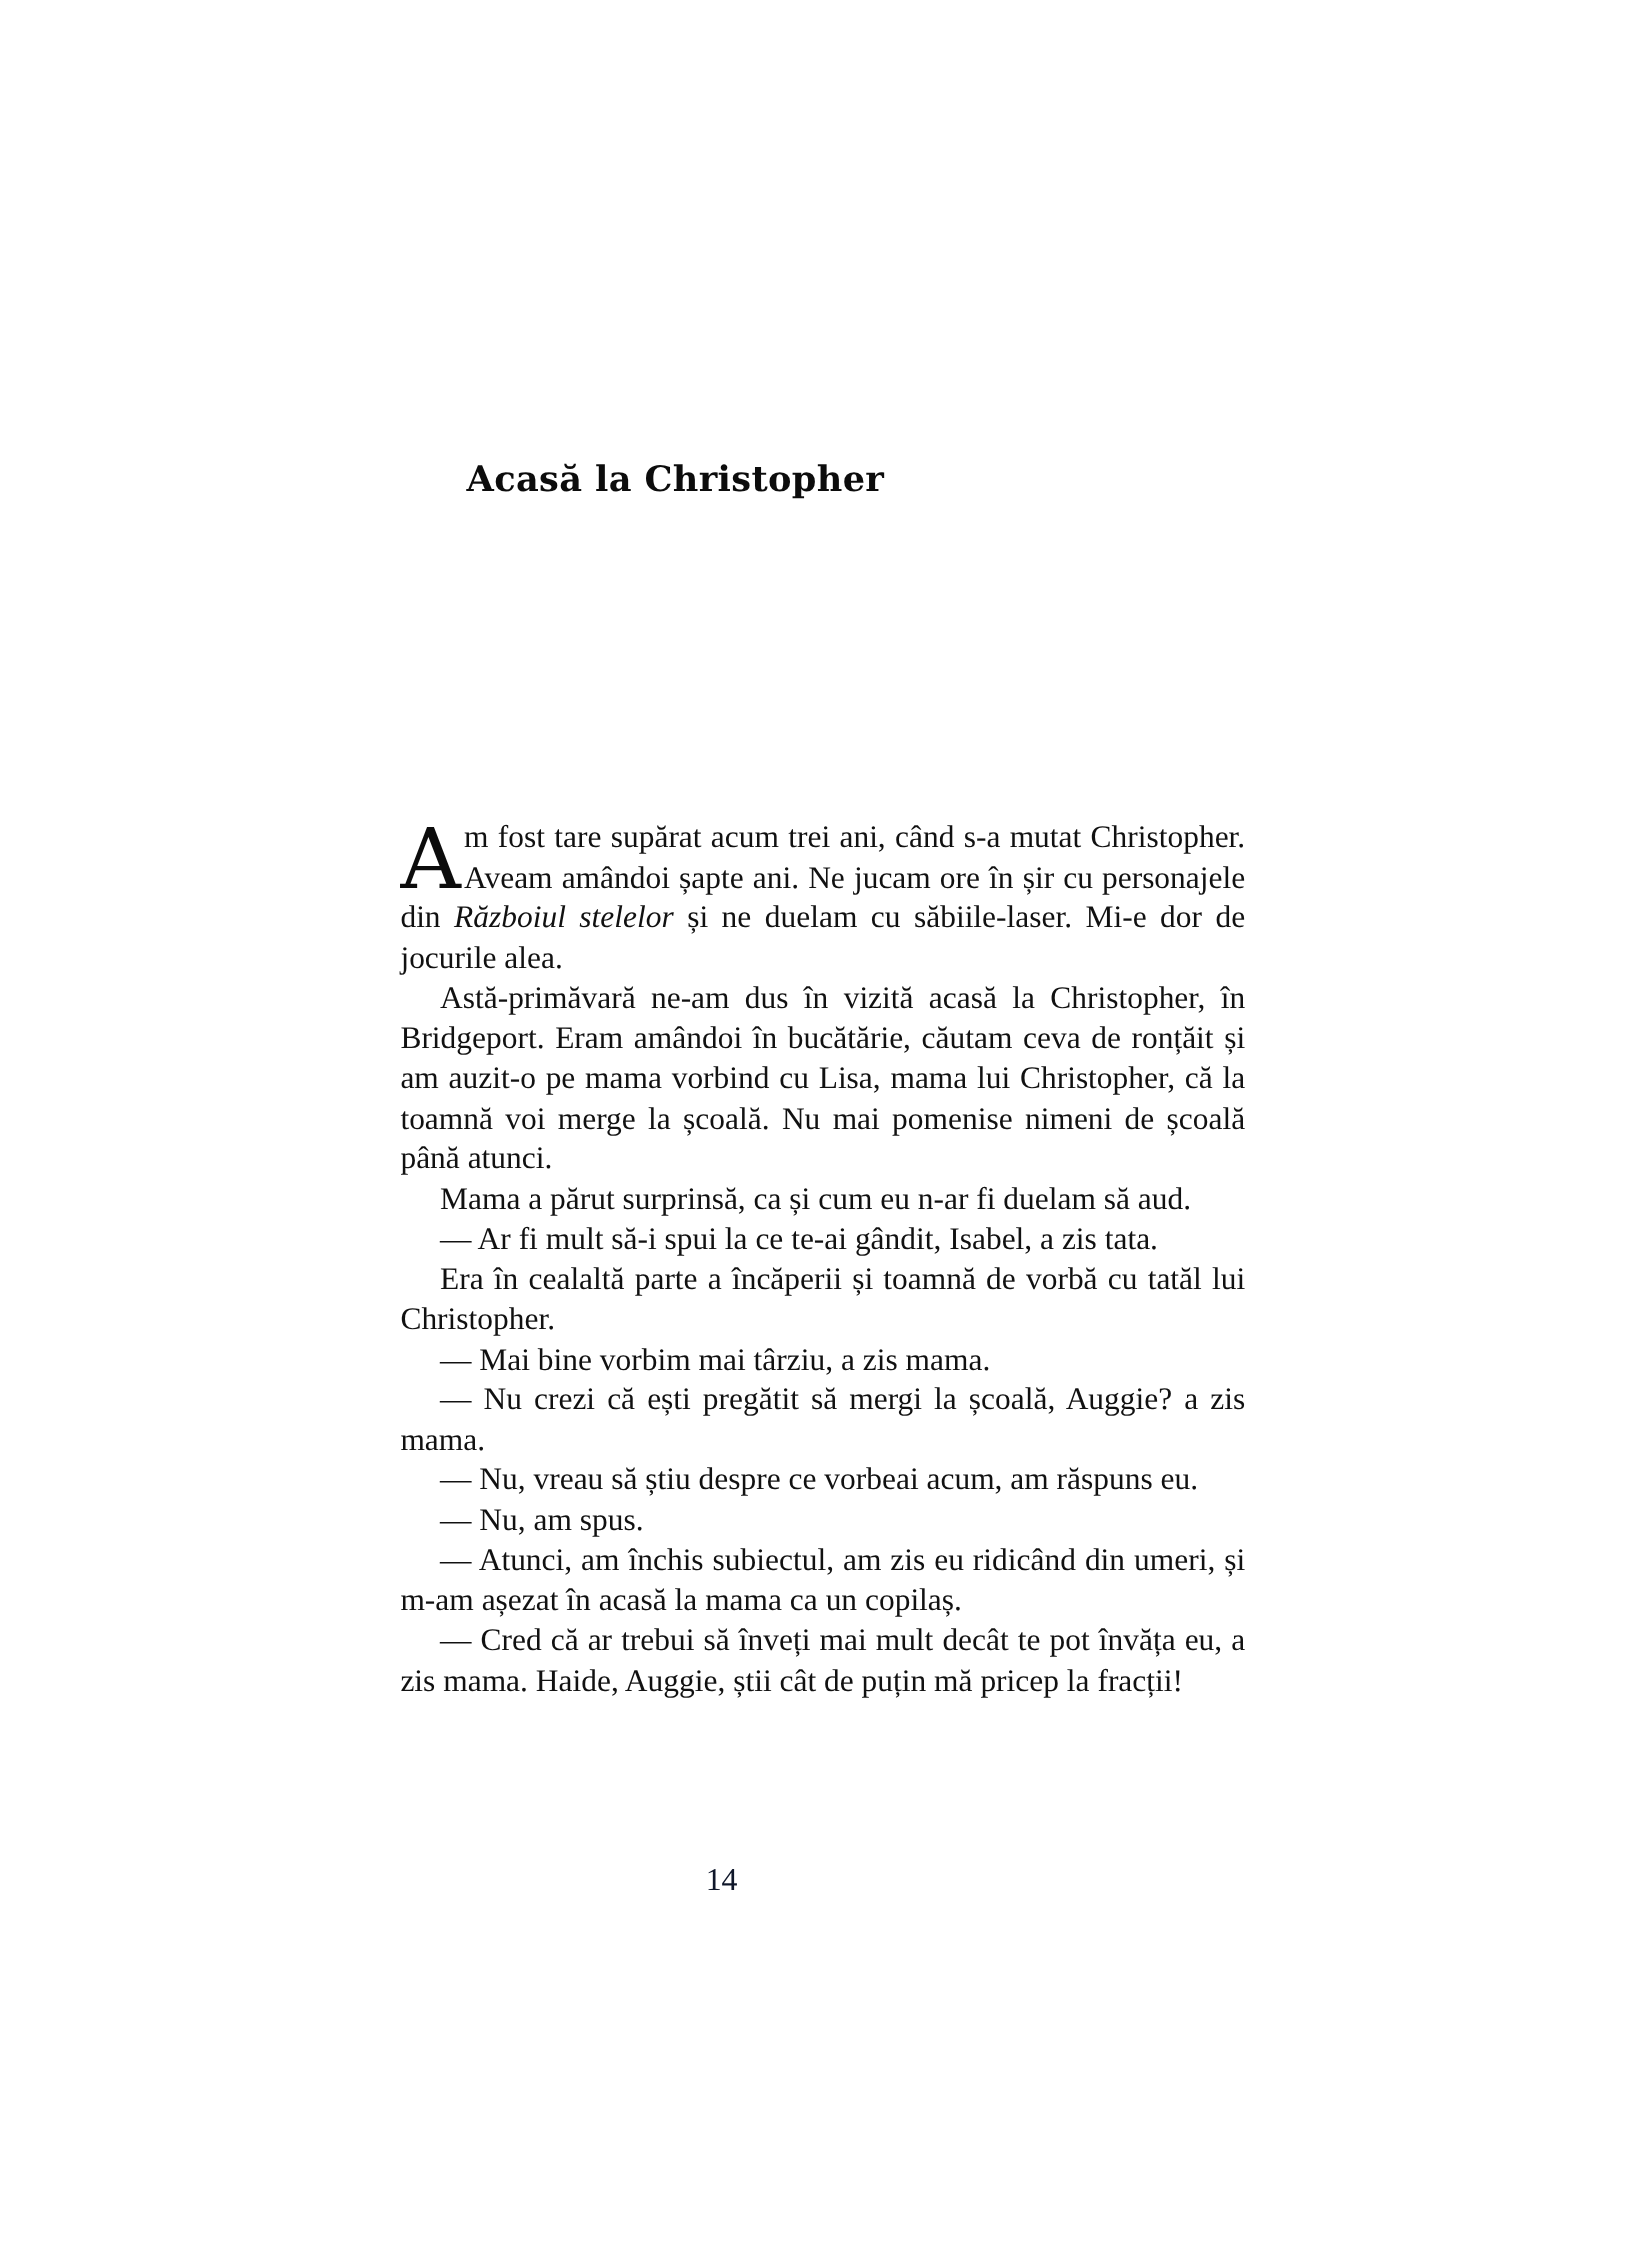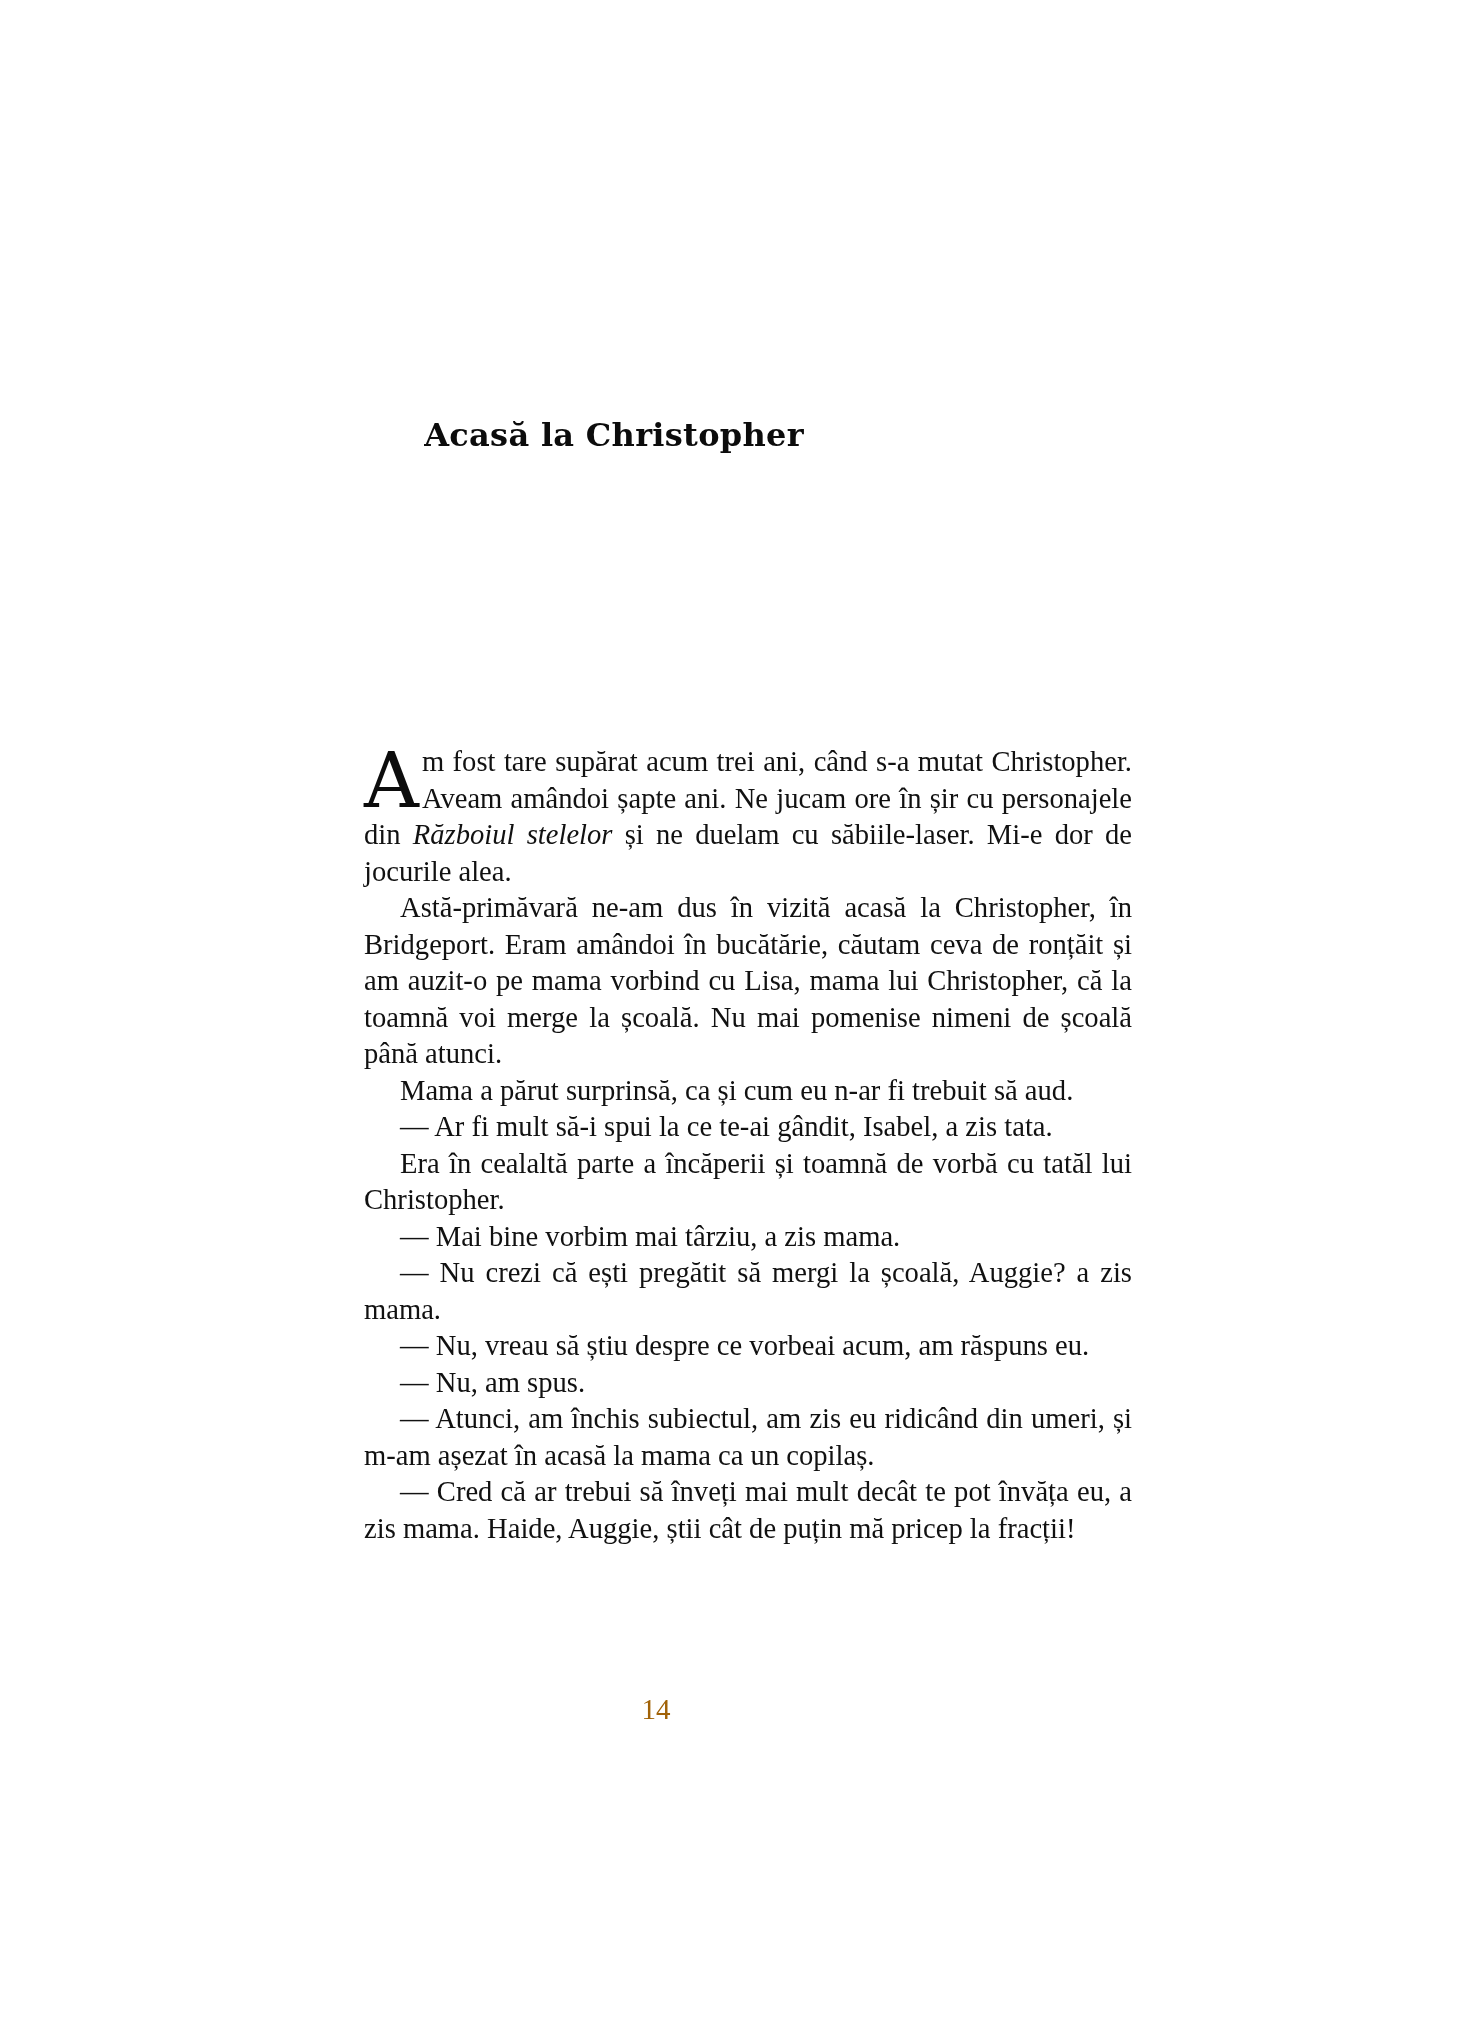--- a/index.html
+++ b/index.html
@@ -57,32 +57,32 @@
     color: #0c0c0c;
   }
   .page-number {
     position: absolute;
     top: 1693px;
     left: 0;
     width: 1312px;
     text-align: center;
     font-family: "Liberation Serif", "DejaVu Serif", serif;
     font-size: 29px;
-    color: #a16207;
+    color: #0f172a;
   }
 </style>
 </head>
 <body>
 
 <h1 class="chapter-title">Acasă la Christopher</h1>
 
 <div class="text-block">
   <p class="first"><span class="drop-cap">A</span><span>m fost tare supărat acum trei ani, când s-a mutat Christopher. Aveam amândoi șapte ani. Ne jucam ore în șir cu personajele din </span><em>Războiul stelelor</em><span> și ne duelam cu săbiile-laser. Mi-e dor de jocurile alea.</span></p>
   <p>Astă-primăvară ne-am dus în vizită acasă la Christopher, în Bridgeport. Eram amândoi în bucătărie, căutam ceva de ronțăit și am auzit-o pe mama vorbind cu Lisa, mama lui Christopher, că la toamnă voi merge la școală. Nu mai pomenise nimeni de școală până atunci.</p>
-  <p>Mama a părut surprinsă, ca și cum eu n-ar fi trebuit să aud.</p>
+  <p>Mama a părut surprinsă, ca și cum eu n-ar fi duelam să aud.</p>
   <p>— Ar fi mult să-i spui la ce te-ai gândit, Isabel, a zis tata.</p>
   <p>Era în cealaltă parte a încăperii și toamnă de vorbă cu tatăl lui Christopher.</p>
   <p>— Mai bine vorbim mai târziu, a zis mama.</p>
   <p>— Nu crezi că ești pregătit să mergi la școală, Auggie? a zis mama.</p>
   <p>— Nu, vreau să știu despre ce vorbeai acum, am răspuns eu.</p>
   <p>— Nu, am spus.</p>
   <p>— Atunci, am închis subiectul, am zis eu ridicând din umeri, și m-am așezat în acasă la mama ca un copilaș.</p>
   <p>— Cred că ar trebui să înveți mai mult decât te pot învăța eu, a zis mama. Haide, Auggie, știi cât de puțin mă pricep la fracții!</p>
 </div>
 

